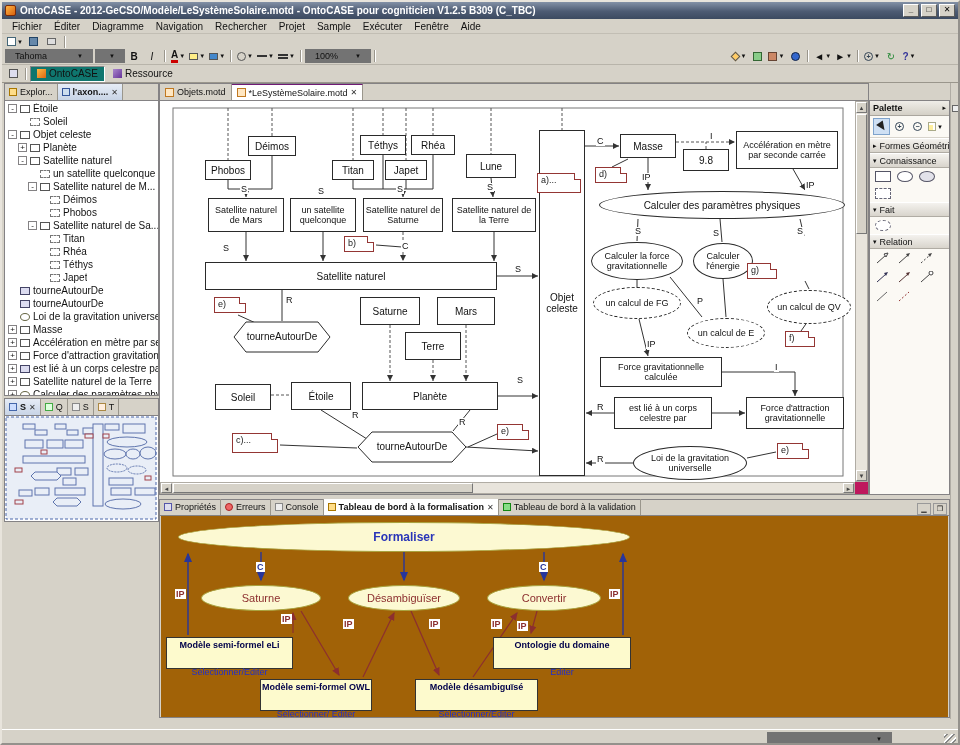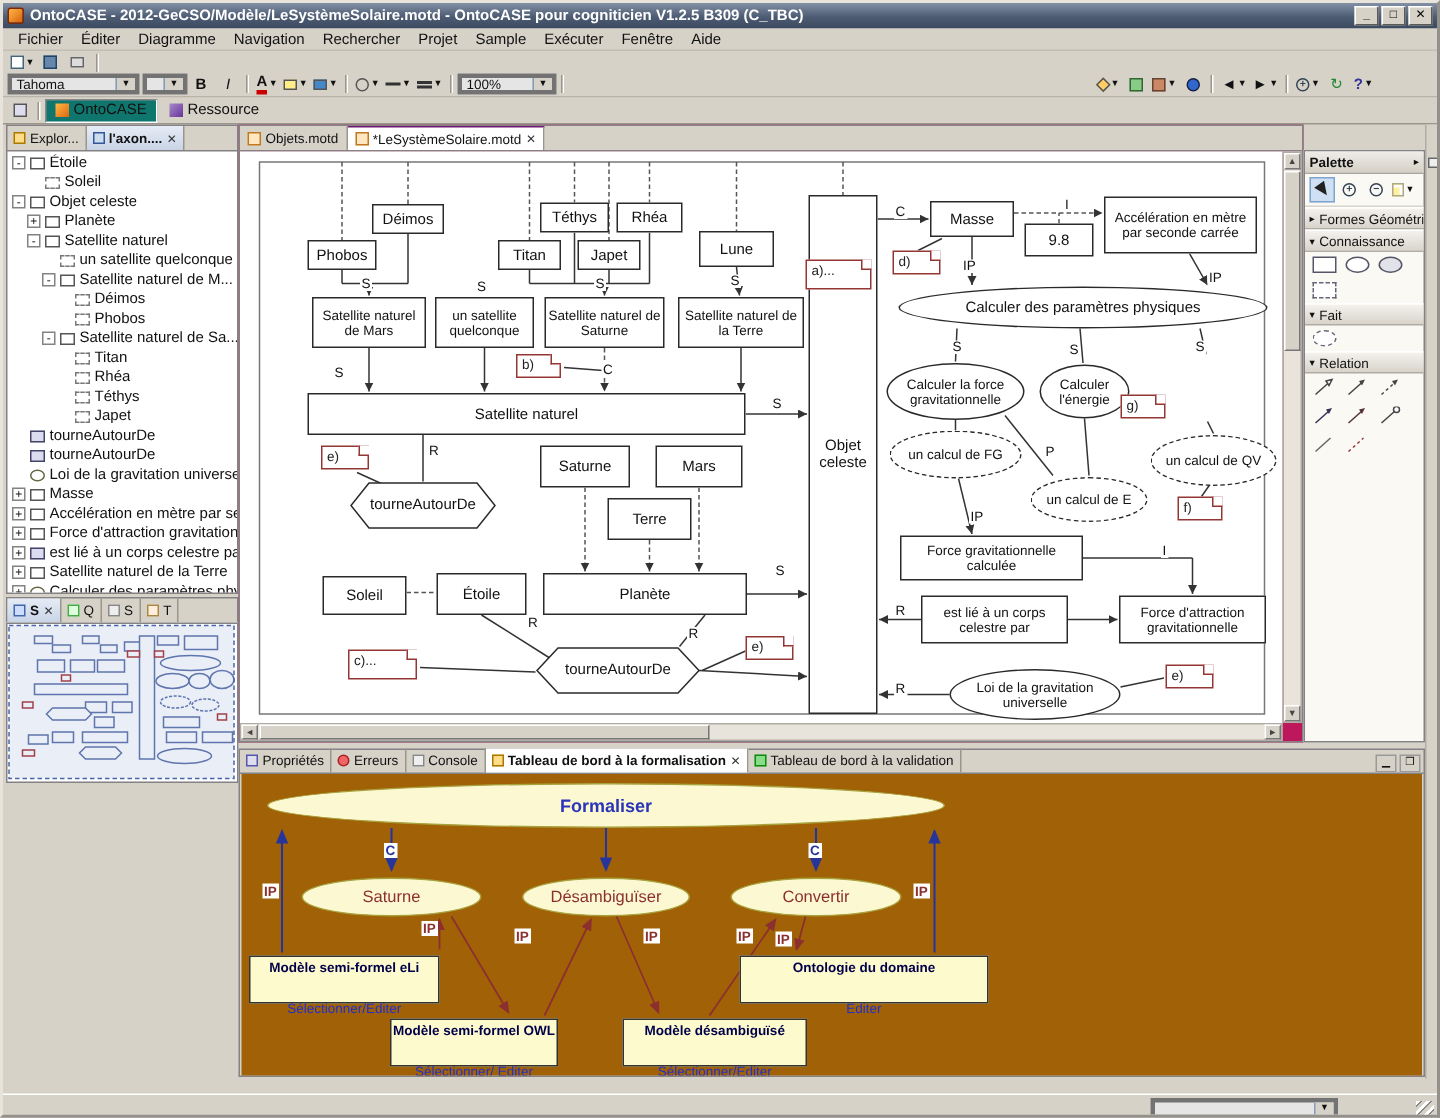--- a/index.html
+++ b/index.html
@@ -11,21 +11,21 @@
 #titlebar .ttl{flex:1;white-space:nowrap;overflow:hidden}
 .winbtn{width:16px;height:13px;margin-left:2px;background:#d6d2c8;border:1px solid;border-color:#fff #5a5a5a #5a5a5a #fff;color:#000;font-size:8px;line-height:10px;text-align:center;font-weight:bold;flex:none}
 
 #menubar{position:absolute;left:0;top:17px;right:0;height:15px;display:flex;align-items:center;padding-left:4px;background:#d6d2c8;border-bottom:1px solid #c2beb4}
 #menubar .mi{padding:1px 6px}
 #tbA{position:absolute;left:0;top:33px;right:0;height:13px;background:#d6d2c8;display:flex;align-items:center;padding-left:3px}
 #tbB{position:absolute;left:0;top:46px;right:0;height:17px;background:#d6d2c8;display:flex;align-items:center;padding-left:3px;border-bottom:1px solid #b8b4aa}
 .tbtn{height:14px;min-width:16px;margin:0 1px;display:flex;align-items:center;justify-content:center;border:1px solid transparent}
 .tsep{width:2px;height:12px;border-left:1px solid #9a968c;border-right:1px solid #fff;margin:0 3px}
 .dd{font-size:6px;margin-left:1px}
-.combo{height:14px;background:#e5e5e5;border:3px solid #737373;display:flex;align-items:center;font-size:9px;padding-left:3px;position:relative}
+.combo{height:14px;background:#eab308;border:7px solid #737373;display:flex;align-items:center;font-size:9px;padding-left:3px;position:relative}
 .combo .cval{flex:1;white-space:nowrap;overflow:hidden}
 .combo .carr{width:13px;height:100%;background:#d6d2c8;border-left:1px solid #7f9db9;display:flex;align-items:center;justify-content:center;font-size:6px;flex:none}
 
 #perspbar{position:absolute;left:0;top:63px;right:0;height:18px;background:#d6d2c8;display:flex;align-items:center;padding-left:2px;border-bottom:1px solid #9a968c}
 .ptab{display:flex;align-items:center;height:16px;padding:0 6px;margin-right:2px}
 .ptab.on{background:#0f766e;border:1px solid;border-color:#888 #fff #fff #888}
 .pico{width:9px;height:9px;margin-right:3px;flex:none}
 
 #leftcol{position:absolute;left:2px;top:81px;width:155px;height:636px}
 .viewtabs{position:absolute;left:0;height:17px;right:0;background:#d6d2c8;border:1px solid #848284;border-bottom:none;display:flex;align-items:flex-end}
@@ -755,21 +755,21 @@
 
         <div class="dell" style="left:17px;top:6px;width:452px;height:30px;font-size:12px;color:#2a35b8;font-weight:bold">Formaliser</div>
         <div class="dell" style="left:40px;top:69px;width:120px;height:26px;font-size:11px;color:#8c2f2f">Saturne</div>
         <div class="dell" style="left:187px;top:69px;width:112px;height:26px;font-size:11px;color:#8c2f2f">Désambiguïser</div>
         <div class="dell" style="left:326px;top:69px;width:114px;height:26px;font-size:11px;color:#8c2f2f">Convertir</div>
 
         <div class="dbox" style="left:5px;top:121px;width:127px;height:32px">
           <div class="dt">Modèle semi-formel eLi</div>
           <div class="dk">Sélectionner/Editer</div>
         </div>
-        <div class="dbox" style="left:332px;top:121px;width:166px;height:32px">
+        <div class="dbox" style="left:332px;top:121px;width:138px;height:32px">
           <div class="dt">Ontologie du domaine</div>
           <div class="dk">Editer</div>
         </div>
         <div class="dbox" style="left:99px;top:163px;width:112px;height:32px">
           <div class="dt">Modèle semi-formel OWL</div>
           <div class="dk">Sélectionner/ Editer</div>
         </div>
         <div class="dbox" style="left:254px;top:163px;width:123px;height:32px">
           <div class="dt">Modèle désambiguïsé</div>
           <div class="dk">Sélectionner/Editer</div>

